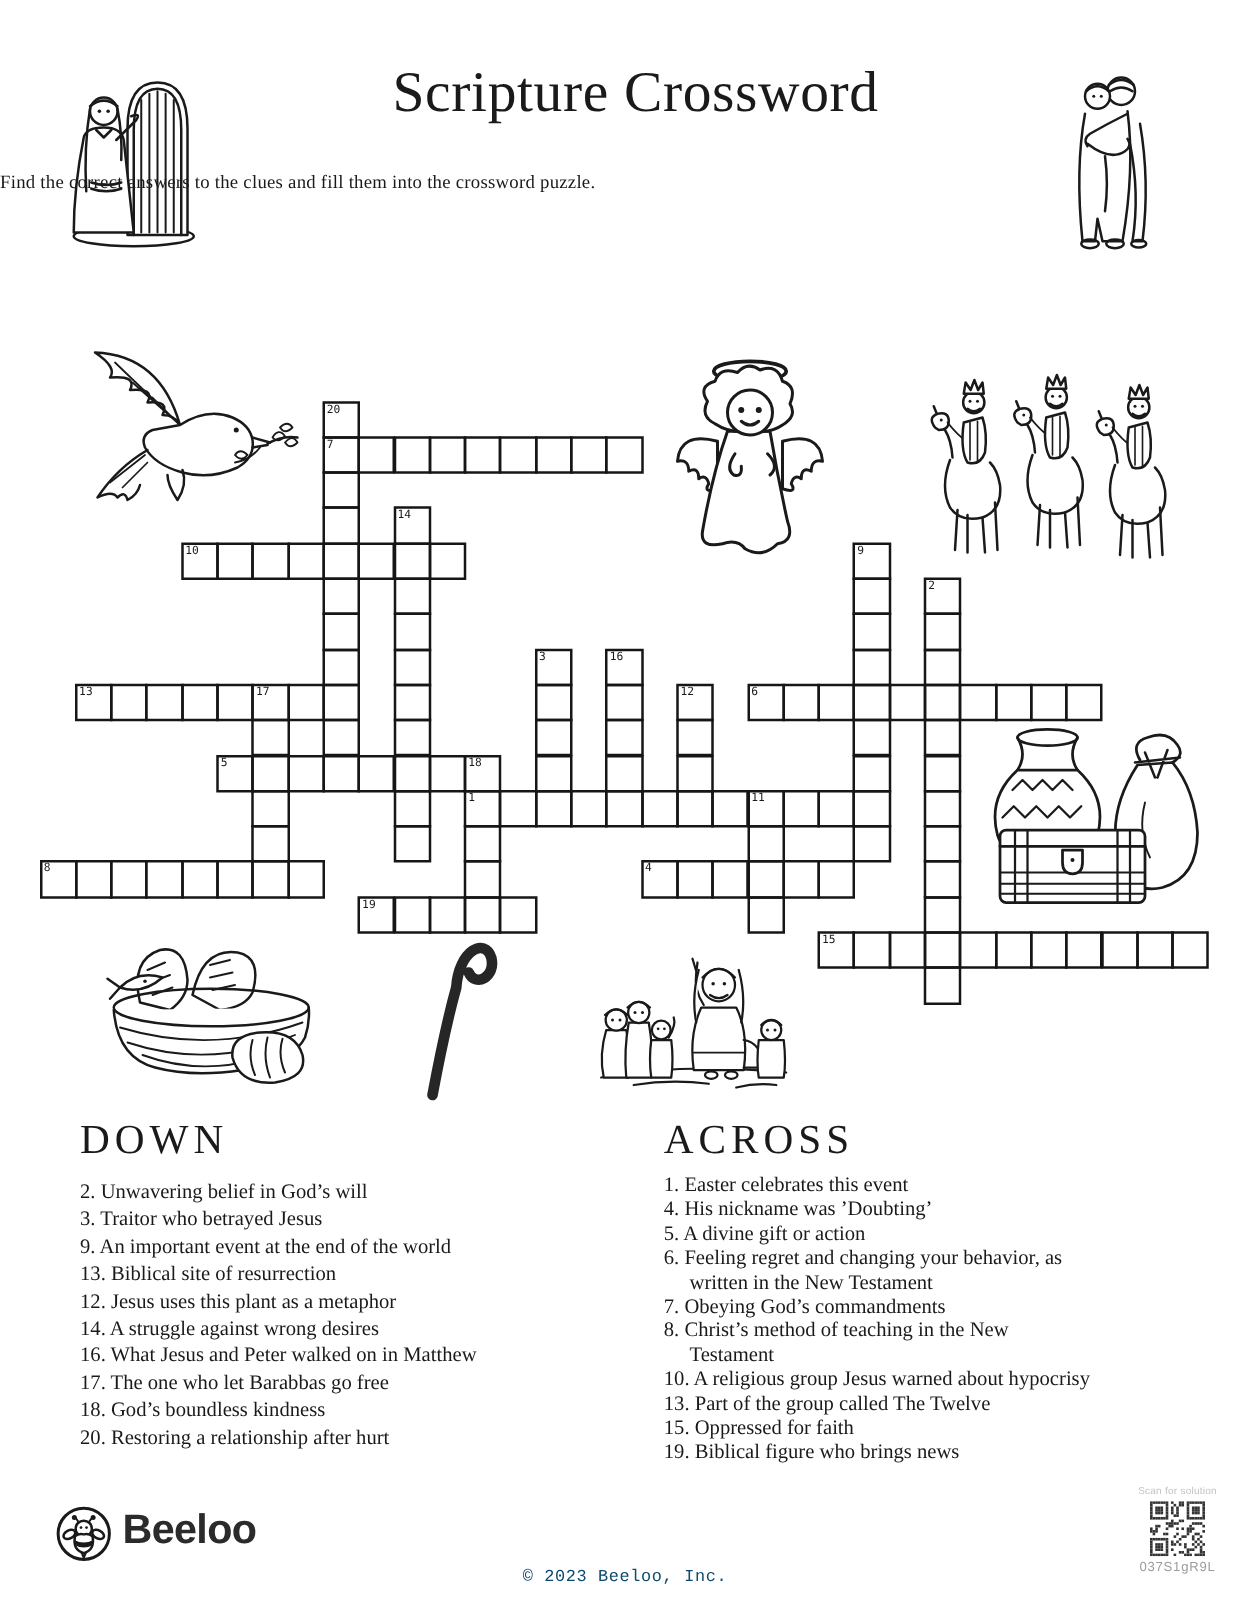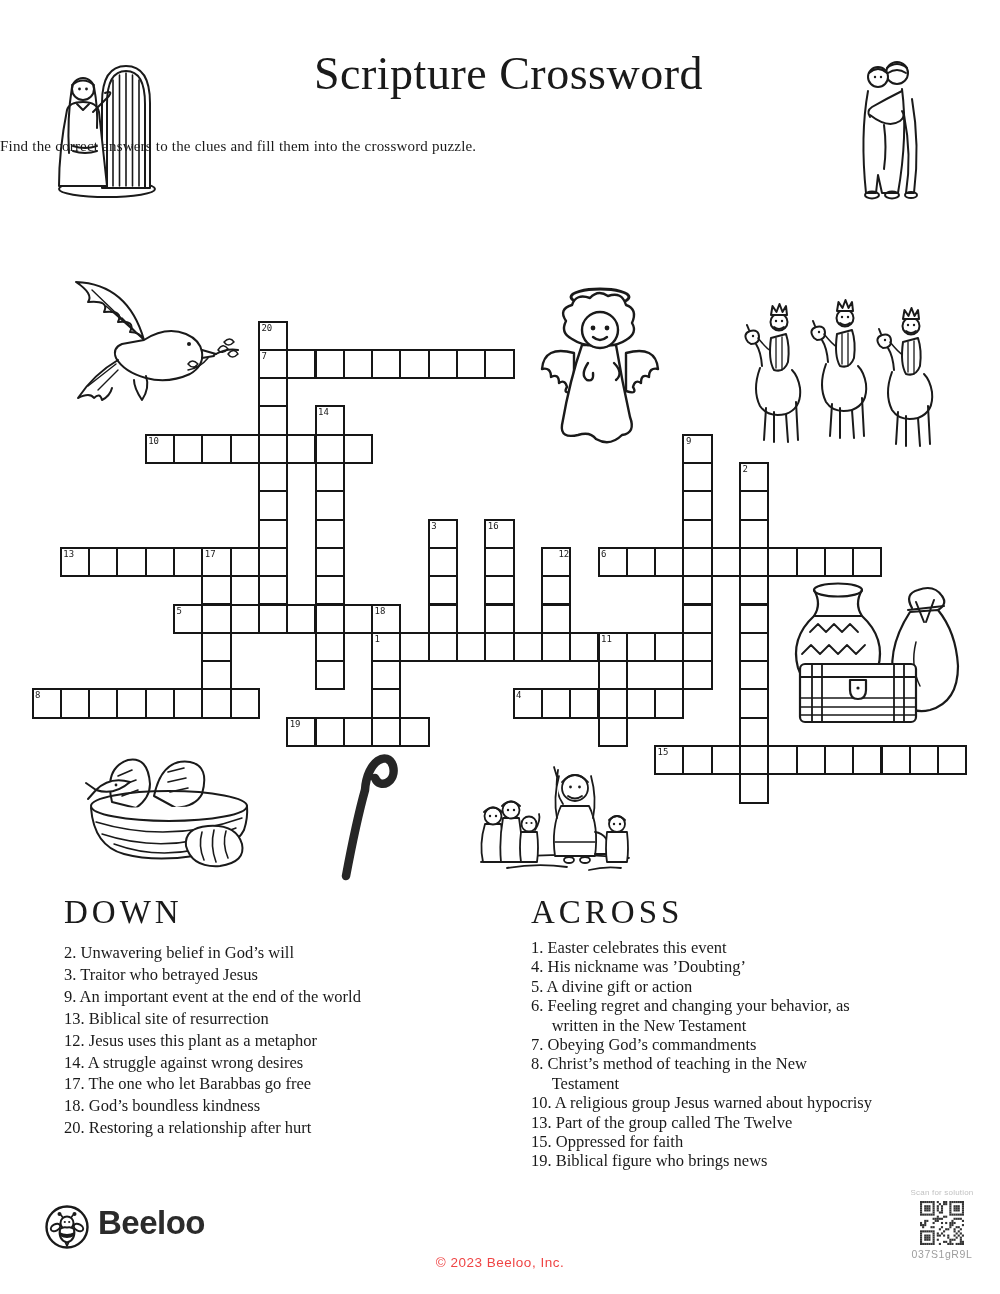--- a/index.html
+++ b/index.html
@@ -23,22 +23,22 @@
   .clues-down ul{margin-top:12px;}
   .clues-down li{line-height:21.9px;}
   .clues-across{left:531px;width:420px;}
   .clues-across ul{margin-top:8px;}
   .clues-across li{line-height:19.4px;padding-left:1.25em;text-indent:-1.25em;}
   .brand{position:absolute;left:44px;top:1204px;height:48px;display:flex;gap:8px;}
   .brand svg{width:46px;height:46px;display:block;}
   .brand .wordmark{font-family:"Liberation Sans","DejaVu Sans",sans-serif;font-weight:bold;
                    font-size:33px;color:#2b2b2b;letter-spacing:-0.5px;}
   .copyright{position:absolute;left:0;right:0;top:1255px;text-align:center;
-             font-family:Liberation Sans, sans-serif;font-size:13.5px;
-             color:#ef4444;letter-spacing:0.5px;}
+             font-family:Liberation Mono, monospace;font-size:13.5px;
+             color:#0c4a6e;letter-spacing:0.5px;}
   .qr-block{position:absolute;left:903px;top:1188px;width:78px;text-align:center;
             font-family:"Liberation Sans","DejaVu Sans",sans-serif;}
   .qr-label{font-size:8px;color:#c2c2c2;letter-spacing:0.2px;}
   .qr-svg{width:44px;height:44px;margin:4px auto 3px;display:block;}
   .qr-id{font-size:10.5px;color:#9d9d9d;letter-spacing:0.6px;}
 </style>
 </head>
 <body>
 
 <div class="page">
@@ -373,41 +373,42 @@
       <span class="cw-num" style="left: 261.4px; top: 323.5px;">20</span>
       <span class="cw-num" style="left: 261.4px; top: 351.8px;">7</span>
       <span class="cw-num" style="left: 318px; top: 408.4px;">14</span>
       <span class="cw-num" style="left: 148.2px; top: 436.7px;">10</span>
       <span class="cw-num" style="left: 685.9px; top: 436.7px;">9</span>
       <span class="cw-num" style="left: 742.5px; top: 465px;">2</span>
       <span class="cw-num" style="left: 431.2px; top: 521.6px;">3</span>
       <span class="cw-num" style="left: 487.8px; top: 521.6px;">16</span>
       <span class="cw-num" style="left: 63.3px; top: 549.9px;">13</span>
       <span class="cw-num" style="left: 204.8px; top: 549.9px;">17</span>
-      <span class="cw-num" style="left: 544.4px; top: 549.9px; padding-left: 14px;">12</span>
+      <span class="cw-num" style="left: 544.4px; top: 549.9px;">12</span>
       <span class="cw-num" style="left: 601px; top: 549.9px;">6</span>
       <span class="cw-num" style="left: 176.5px; top: 606.5px;">5</span>
       <span class="cw-num" style="left: 374.6px; top: 606.5px;">18</span>
       <span class="cw-num" style="left: 374.6px; top: 634.8px;">1</span>
       <span class="cw-num" style="left: 601px; top: 634.8px;">11</span>
       <span class="cw-num" style="left: 35px; top: 691.4px;">8</span>
       <span class="cw-num" style="left: 516.1px; top: 691.4px;">4</span>
       <span class="cw-num" style="left: 289.7px; top: 719.7px;">19</span>
       <span class="cw-num" style="left: 657.6px; top: 748px;">15</span>
     </div>
 
   <section class="clues clues-down">
     <h2>DOWN</h2>
     <ul>
         <li>2. Unwavering belief in God’s will</li>
         <li>3. Traitor who betrayed Jesus</li>
         <li>9. An important event at the end of the world</li>
         <li>13. Biblical site of resurrection</li>
         <li>12. Jesus uses this plant as a metaphor</li>
         <li>14. A struggle against wrong desires</li>
+        <li>16. What Jesus and Peter walked on in Matthew</li>
         <li>17. The one who let Barabbas go free</li>
         <li>18. God’s boundless kindness</li>
         <li>20. Restoring a relationship after hurt</li>
       </ul>
   </section>
 
   <section class="clues clues-across">
     <h2>ACROSS</h2>
     <ul>
         <li>1. Easter celebrates this event</li>

